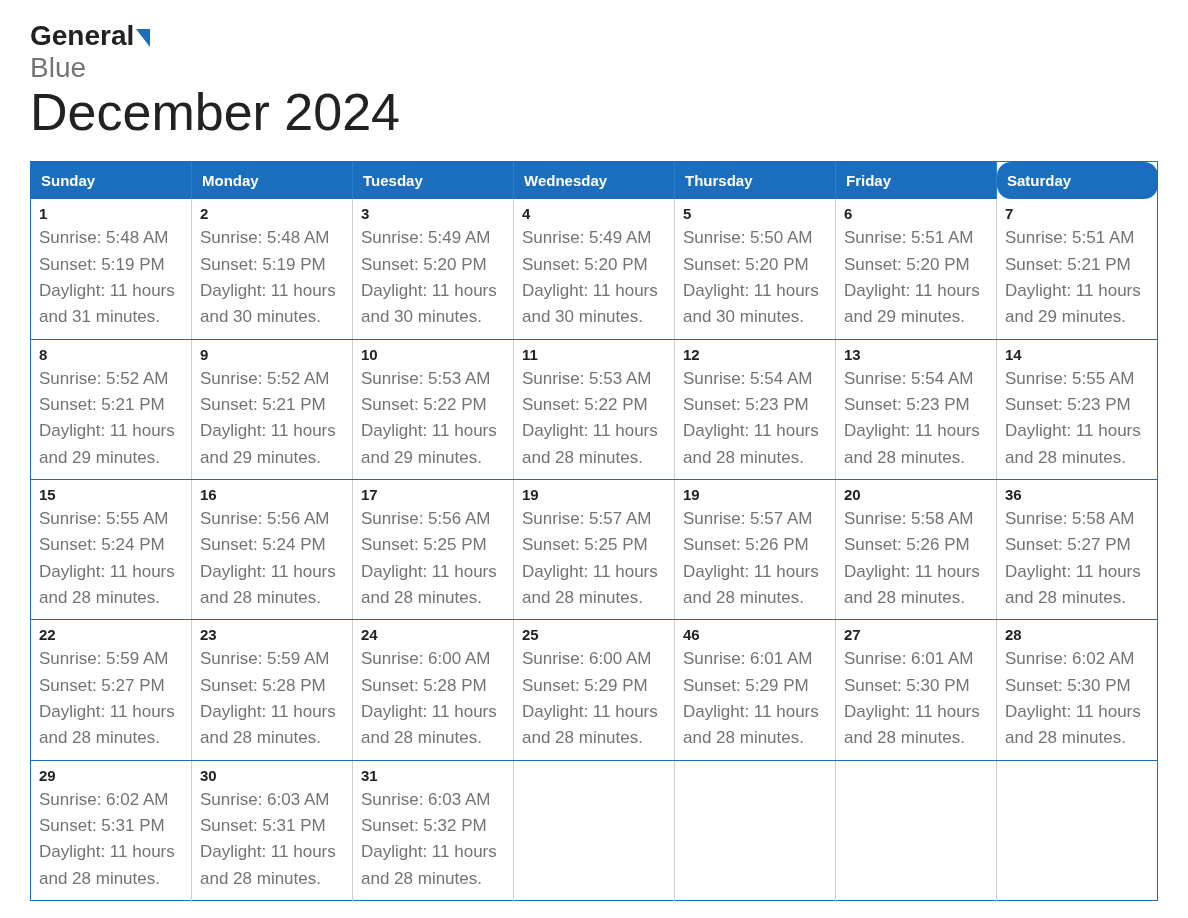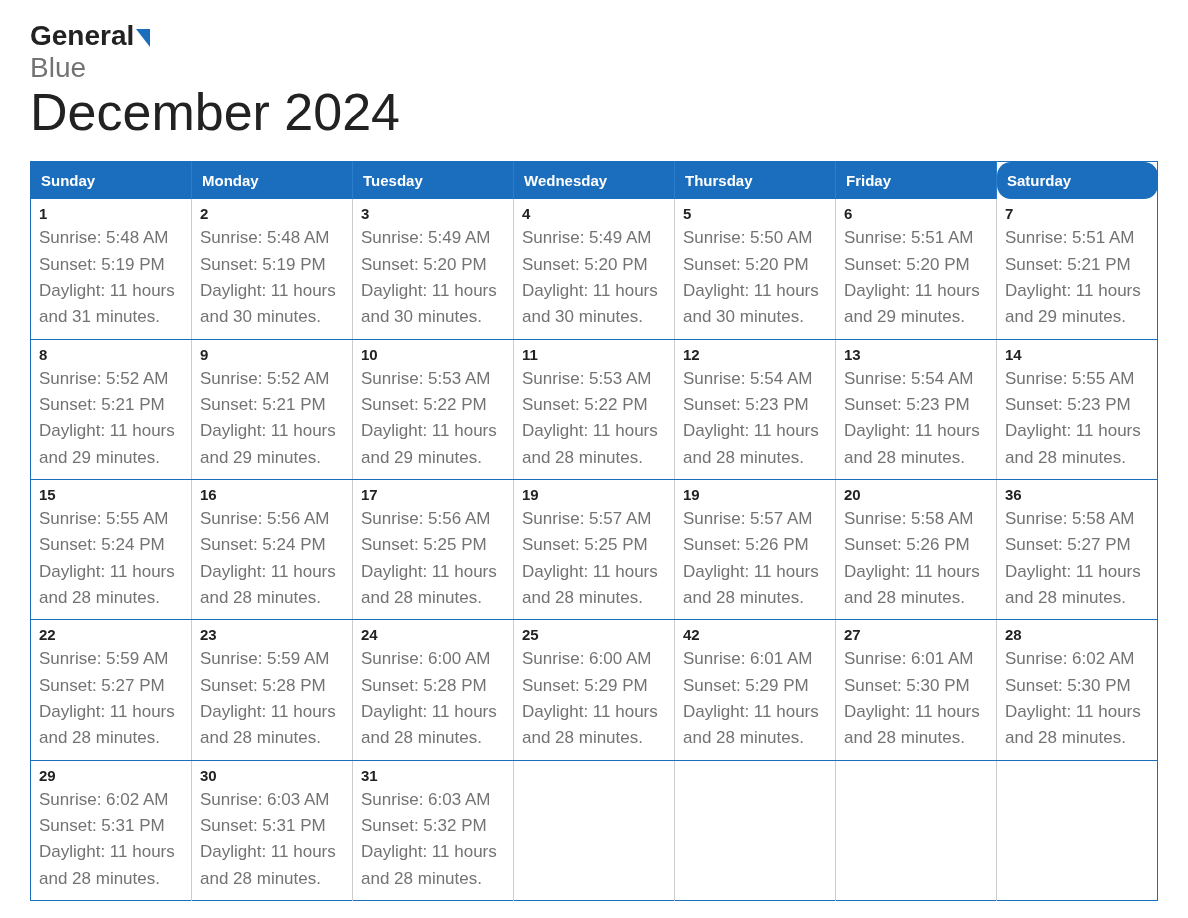--- a/index.html
+++ b/index.html
@@ -260,21 +260,21 @@
         </td>
         <td>
           <div class="day-number">24</div>
           <div class="day-info">Sunrise: 6:00 AM<br>Sunset: 5:28 PM<br>Daylight: 11 hours<br>and 28 minutes.</div>
         </td>
         <td>
           <div class="day-number">25</div>
           <div class="day-info">Sunrise: 6:00 AM<br>Sunset: 5:29 PM<br>Daylight: 11 hours<br>and 28 minutes.</div>
         </td>
         <td>
-          <div class="day-number">42</div>
+          <div class="day-number">46</div>
           <div class="day-info">Sunrise: 6:01 AM<br>Sunset: 5:29 PM<br>Daylight: 11 hours<br>and 28 minutes.</div>
         </td>
         <td>
           <div class="day-number">27</div>
           <div class="day-info">Sunrise: 6:01 AM<br>Sunset: 5:30 PM<br>Daylight: 11 hours<br>and 28 minutes.</div>
         </td>
         <td>
           <div class="day-number">28</div>
           <div class="day-info">Sunrise: 6:02 AM<br>Sunset: 5:30 PM<br>Daylight: 11 hours<br>and 28 minutes.</div>
         </td>

